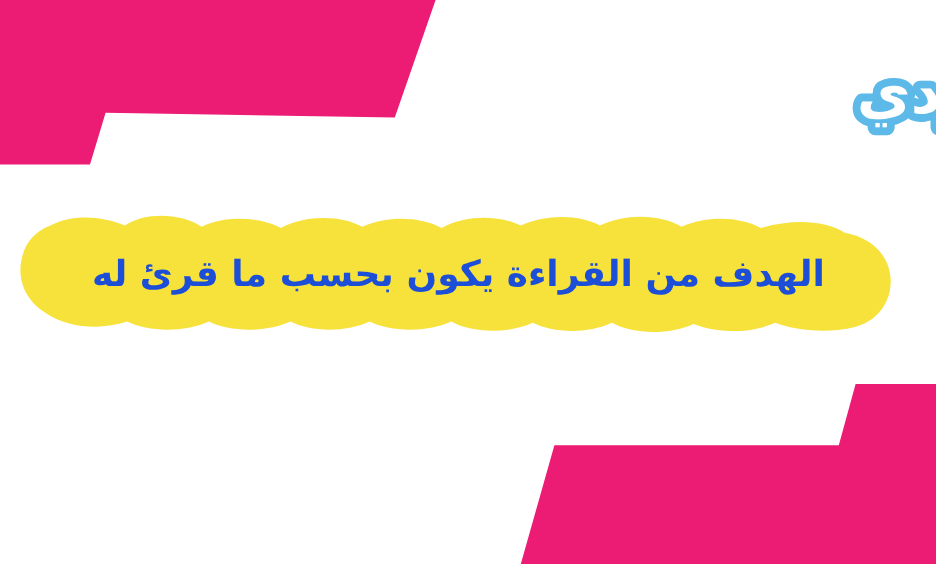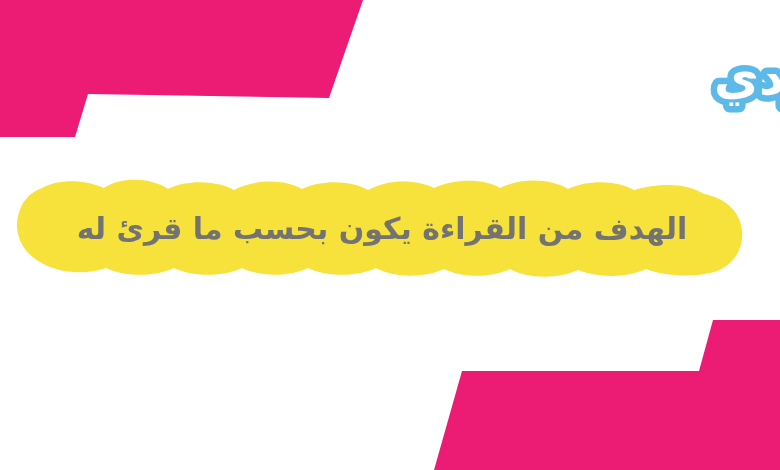--- a/index.html
+++ b/index.html
@@ -87,21 +87,21 @@
     height: 104px;
     display: flex;
     align-items: center;
     justify-content: center;
     direction: rtl;
   }
   #quote-text {
     font-family: "DejaVu Sans", "Liberation Sans", sans-serif;
     font-size: 30px;
     font-weight: bold;
-    color: #737373;
+    color: #1d4ed8;
     letter-spacing: 0px;
     white-space: nowrap;
     line-height: 1.1;
     direction: rtl;
     unicode-bidi: isolate;
   }
 </style>
 </head>
 <body>
 

